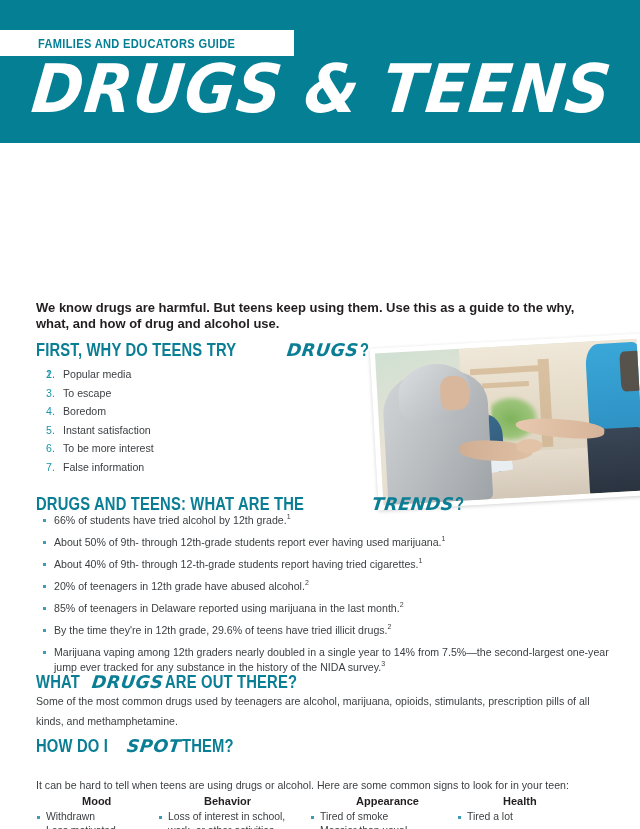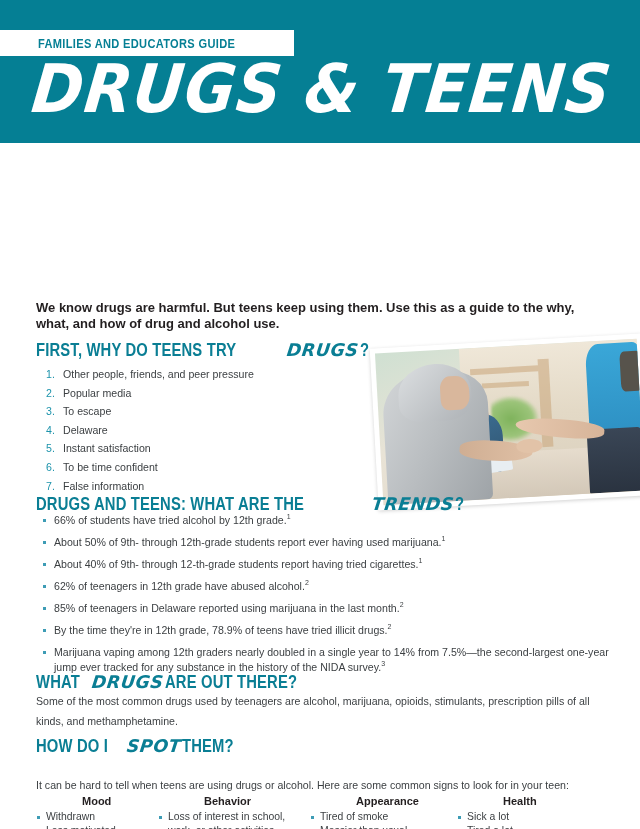--- a/index.html
+++ b/index.html
@@ -397,39 +397,39 @@
       <div class="ph-face"></div>
       <div class="ph-arm-giver"></div>
       <div class="ph-hand-pass"></div>
     </div>
   </div>
 
   <div class="sec-head" style="top:196px;">
     <span class="plain">FIRST, WHY DO TEENS TRY </span><span class="brush">DRUGS</span><span class="plain">?</span>
   </div>
   <ol class="numlist">
-    <li><span class="num">1.</span><span>Other people, friends, and peer pressure</span></li>
+    <li><span class="num">1.</span></li>
     <li><span class="num">2.</span><span>Popular media</span></li>
     <li><span class="num">3.</span><span>To escape</span></li>
-    <li><span class="num">4.</span><span>Delaware</span></li>
+    <li><span class="num">4.</span><span>Boredom</span></li>
     <li><span class="num">5.</span><span>Instant satisfaction</span></li>
-    <li><span class="num">6.</span><span>To be time confident</span></li>
+    <li><span class="num">6.</span><span>To be more interest</span></li>
     <li><span class="num">7.</span><span>False information</span></li>
   </ol>
 
   <div class="sec-head" style="top:350px;">
     <span class="plain">DRUGS AND TEENS: WHAT ARE THE </span><span class="brush">TRENDS</span><span class="plain">?</span>
   </div>
   <ul class="bullets" style="top:370px;">
     <li><span>66% of students have tried alcohol by 12th grade.</span><sup>1</sup></li>
     <li><span>About 50% of 9th- through 12th-grade students report ever having used marijuana.</span><sup>1</sup></li>
     <li><span>About 40% of 9th- through 12-th-grade students report having tried cigarettes.</span><sup>1</sup></li>
-    <li><span>62% of teenagers in 12th grade have abused alcohol.</span><sup>2</sup></li>
+    <li><span>20% of teenagers in 12th grade have abused alcohol.</span><sup>2</sup></li>
     <li><span>85% of teenagers in Delaware reported using marijuana in the last month.</span><sup>2</sup></li>
-    <li><span>By the time they're in 12th grade, 78.9% of teens have tried illicit drugs.</span><sup>2</sup></li>
+    <li><span>By the time they're in 12th grade, 29.6% of teens have tried illicit drugs.</span><sup>2</sup></li>
     <li><span>Marijuana vaping among 12th graders nearly doubled in a single year to 14% from 7.5%—the second-largest one-year jump ever tracked for any substance in the history of the NIDA survey.</span><sup>3</sup></li>
   </ul>
 
   <div class="sec-head" style="top:528px;">
     <span class="plain">WHAT </span><span class="brush">DRUGS</span><span class="plain"> ARE OUT THERE?</span>
   </div>
   <div class="body-text" style="top:548px;width:572px;">Some of the most common drugs used by teenagers are alcohol, marijuana, opioids, stimulants, prescription pills of all kinds, and methamphetamine.</div>
 
   <div class="sec-head" style="top:592px;">
     <span class="plain">HOW DO I </span><span class="brush">SPOT</span><span class="plain"> THEM?</span>
@@ -460,20 +460,19 @@
       <ul>
         <li>Tired of smoke</li>
         <li>Messier than usual</li>
 
       </ul>
     </div>
 
     <div class="col" style="left:421px;width:160px;">
       <div class="col-title">Health</div>
       <ul>
-        <li>Sick a lot</li>
         <li>Tired a lot</li>
 
       </ul>
     </div>
 
   </div>
 </div>
 
 </body></html>

